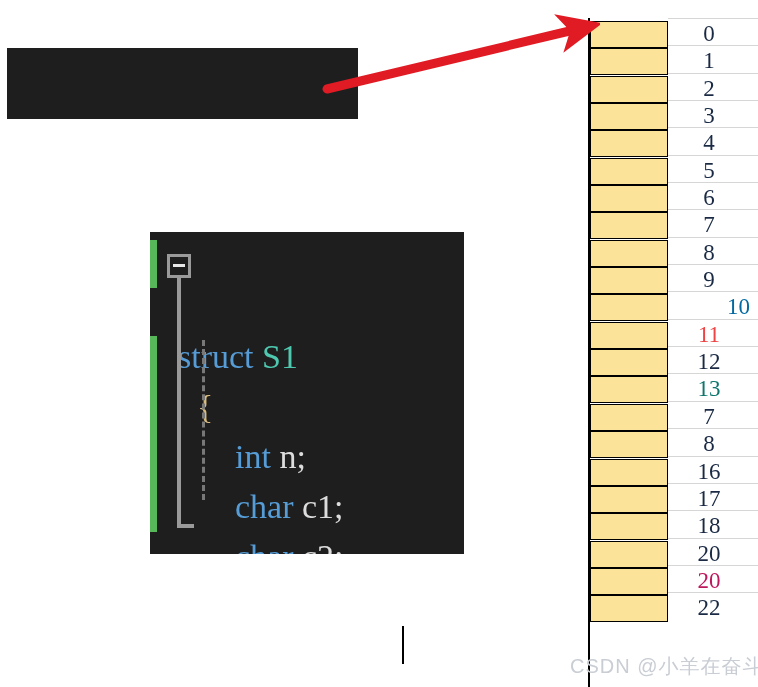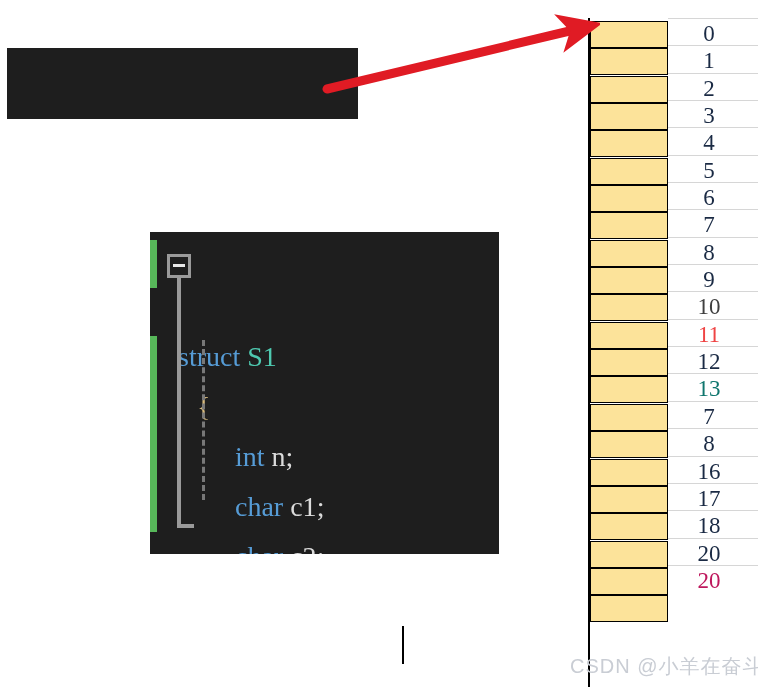--- a/index.html
+++ b/index.html
@@ -37,23 +37,23 @@
     top: 48px;
     width: 351px;
     height: 71px;
     font-size: 30px;
     line-height: 44px;
   }
 
   #code-block-struct {
     left: 150px;
     top: 232px;
-    width: 349px;
+    width: 314px;
     height: 322px;
-    font-size: 28px;
+    font-size: 34px;
     line-height: 50px;
   }
 
   
   .kw   { color: #569cd6; }
   .typ  { color: #4ec9b0; }
   .idn  { color: #dcdcdc; }
   .pun  { color: #dcdcdc; }
   .brc  { color: #d7ba7d; }
 
@@ -274,21 +274,21 @@
       </div>
       <div class="mem-row">
         <div class="mem-cell" style="background: rgb(252, 227, 154);"></div>
         <div class="mem-label-wrap">
           <div class="mem-label" style="color: rgb(26, 42, 68);">9</div>
         </div>
       </div>
       <div class="mem-row">
         <div class="mem-cell" style="background: rgb(252, 227, 154);"></div>
         <div class="mem-label-wrap">
-          <div class="mem-label" style="color: #404040;">10</div>
+          <div class="mem-label" style="color: #0369a1; text-align: right;">10</div>
         </div>
       </div>
       <div class="mem-row">
         <div class="mem-cell" style="background: rgb(252, 227, 154);"></div>
         <div class="mem-label-wrap">
           <div class="mem-label" style="color: #ef4444;">11</div>
         </div>
       </div>
       <div class="mem-row">
         <div class="mem-cell" style="background: rgb(252, 227, 154);"></div>
@@ -339,20 +339,23 @@
         </div>
       </div>
       <div class="mem-row">
         <div class="mem-cell" style="background: rgb(252, 227, 154);"></div>
         <div class="mem-label-wrap">
           <div class="mem-label" style="color: #be185d;">20</div>
         </div>
       </div>
       <div class="mem-row">
         <div class="mem-cell" style="background: rgb(252, 227, 154);"></div>
+        <div class="mem-label-wrap">
+          <div class="mem-label" style="color: rgb(26, 42, 68);">22</div>
+        </div>
       </div>
     </div>
 
   <svg id="red-arrow" viewBox="0 0 280 100">
     <defs>
       <marker id="arrowhead" markerWidth="5" markerHeight="5" refX="2.2" refY="2.5" orient="auto">
         <path d="M0,0.3 L5,2.5 L0,4.7 L1.3,2.5 Z" fill="#e01b24"></path>
       </marker>
     </defs>
     <line x1="7" y1="81" x2="258" y2="21" stroke="#e01b24" stroke-width="9" stroke-linecap="round" marker-end="url(#arrowhead)"></line>

